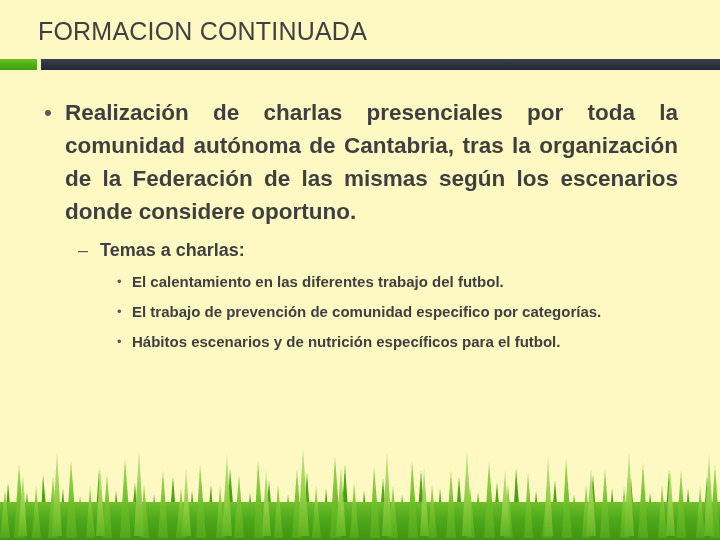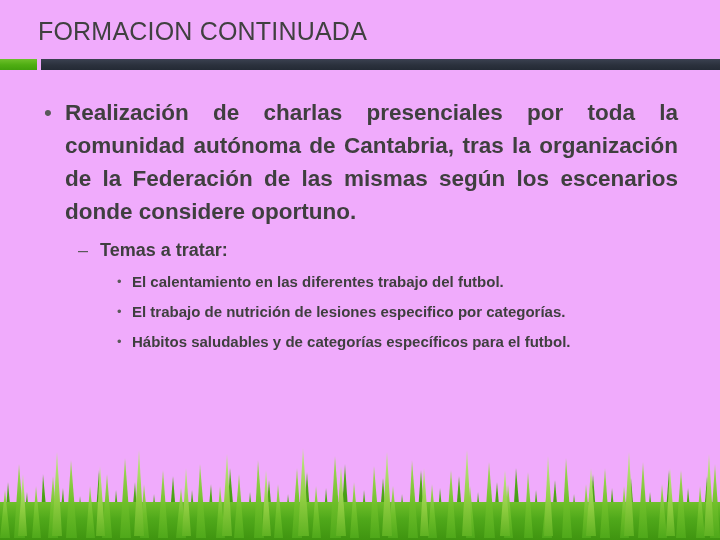--- a/index.html
+++ b/index.html
@@ -4,21 +4,21 @@
 <style>
   html, body {
     margin: 0;
     padding: 0;
     background: #ffffff;
   }
   #slide {
     position: relative;
     width: 720px;
     height: 540px;
-    background: #f0abfc;
+    background: #fef9c3;
     overflow: hidden;
     font-family: "Liberation Sans", sans-serif;
   }
 
   
   #title {
     position: absolute;
     left: 38px;
     top: 17px;
     width: 640px;
@@ -140,36 +140,36 @@
 
   <div id="body">
 
     <div class="lvl1">
       <span class="bullet">•</span>
       <span class="txt">Realización de charlas presenciales por toda la comunidad autónoma de Cantabria, tras la organización de la Federación de las mismas según los escenarios donde considere oportuno.</span>
     </div>
 
     <div class="lvl2">
       <span class="bullet">–</span>
-      <span class="txt">Temas a tratar:</span>
+      <span class="txt">Temas a charlas:</span>
     </div>
 
     <div class="lvl3">
       <span class="bullet">•</span>
       <span class="txt">El calentamiento en las diferentes trabajo del futbol.</span>
     </div>
 
     <div class="lvl3">
       <span class="bullet">•</span>
-      <span class="txt">El trabajo de nutrición de lesiones especifico por categorías.</span>
+      <span class="txt">El trabajo de prevención de comunidad especifico por categorías.</span>
     </div>
 
     <div class="lvl3">
       <span class="bullet">•</span>
-      <span class="txt">Hábitos saludables y de categorías específicos para el futbol.</span>
+      <span class="txt">Hábitos escenarios y de nutrición específicos para el futbol.</span>
     </div>
 
   </div>
 
   <svg id="grass" viewBox="0 0 720 110" preserveAspectRatio="none" xmlns="http://www.w3.org/2000/svg">
     <defs>
       <linearGradient id="gBase" x1="0" y1="0" x2="0" y2="1">
         <stop offset="0%" stop-color="#6fbf2a"></stop>
         <stop offset="45%" stop-color="#4fa81a"></stop>
         <stop offset="100%" stop-color="#3f9410"></stop>

